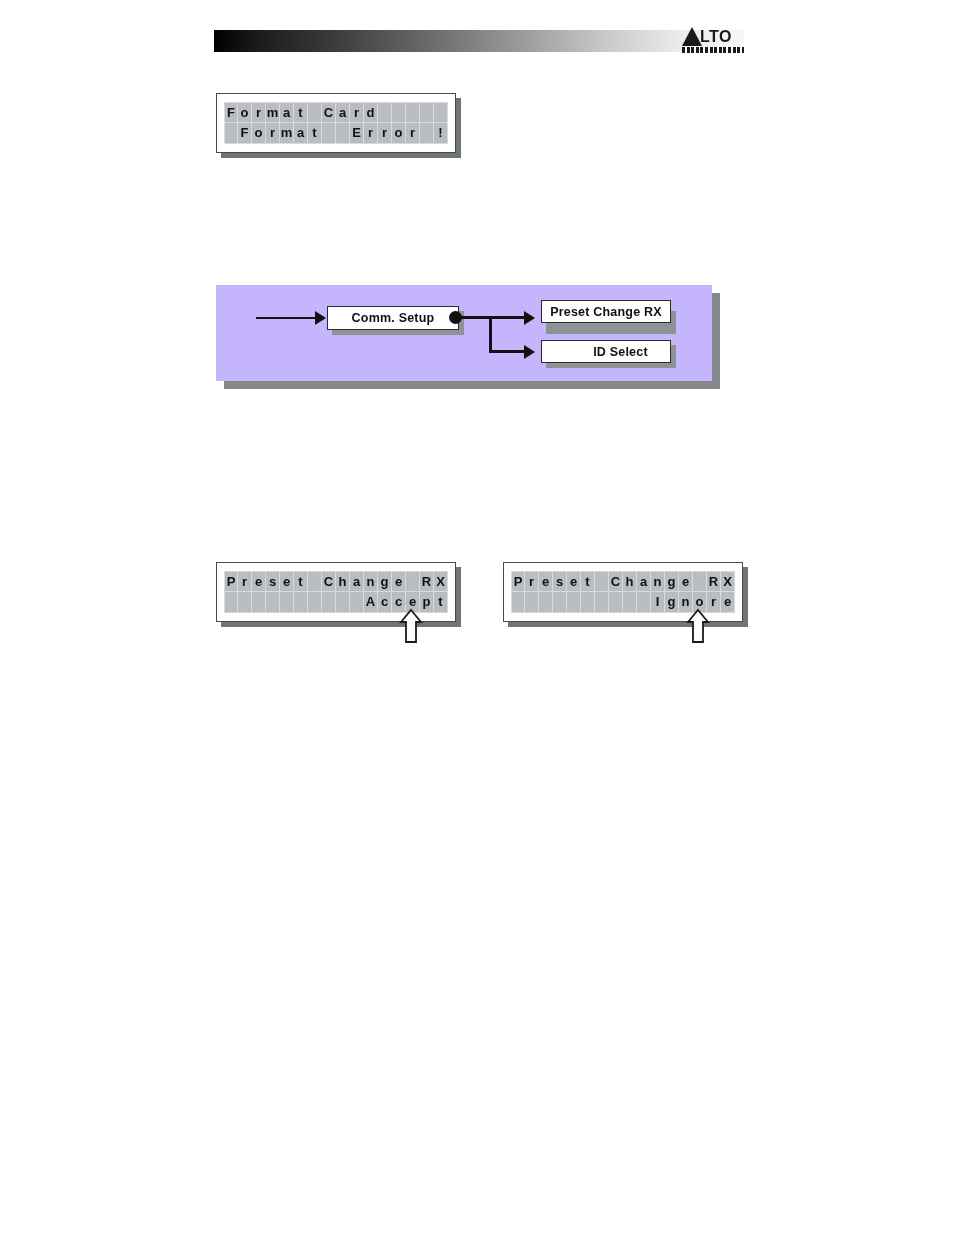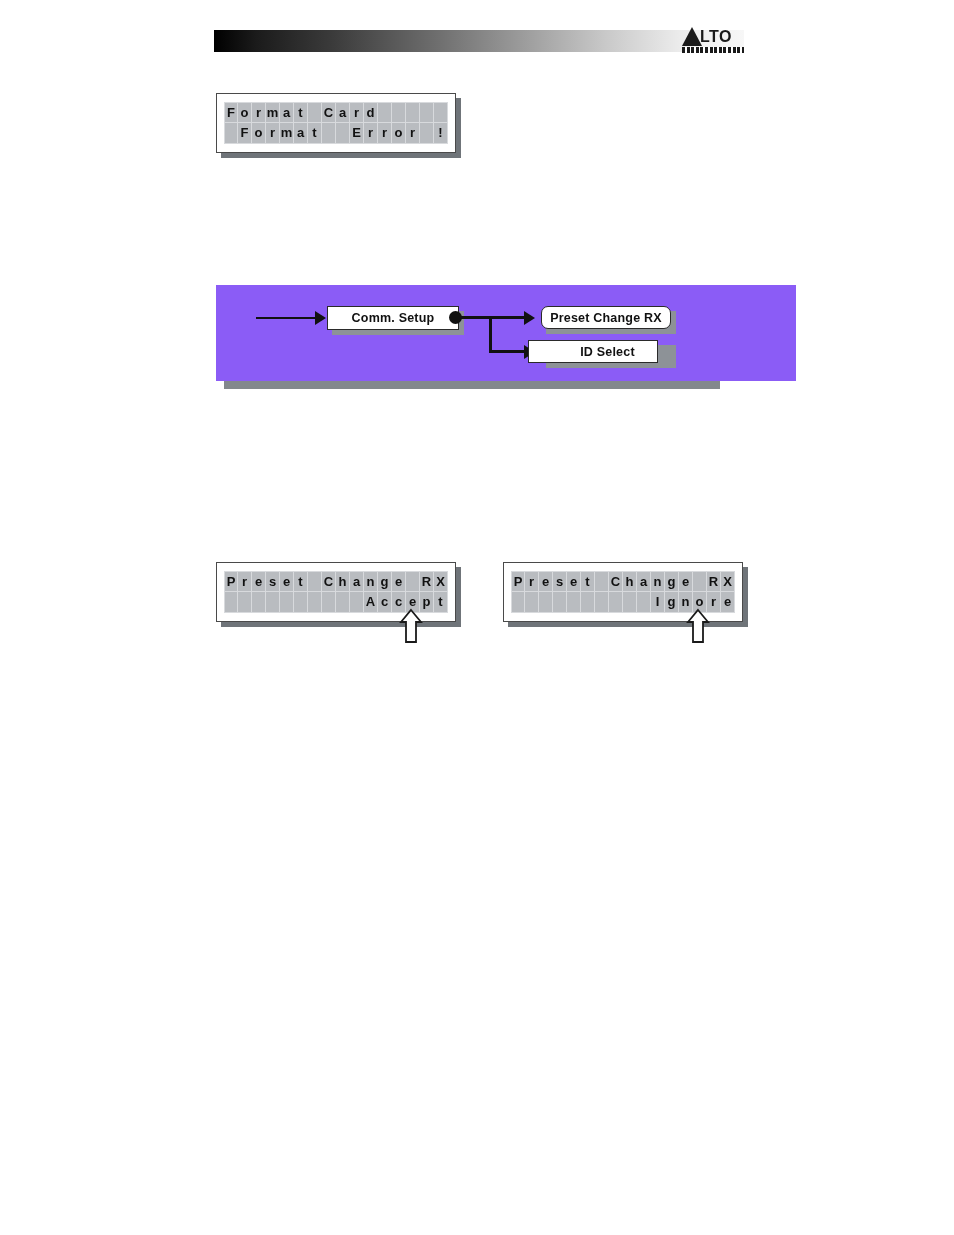--- a/index.html
+++ b/index.html
@@ -113,22 +113,22 @@
   }
   #flow-panel .panel-shadow {
     position: absolute;
     left: 8px; top: 8px;
     width: 496px; height: 96px;
     background: #83888d;
   }
   #flow-panel .panel-body {
     position: absolute;
     left: 0; top: 0;
-    width: 580px; height: 96px;
-    background: #8b5cf6;
+    width: 496px; height: 96px;
+    background: #c4b5fd;
     text-align: center;
   }
   .node {
     position: absolute;
     background: #ffffff;
     border: 1.5px solid #2a2a2a;
     color: #111111;
     font-family: "Liberation Sans", sans-serif;
     font-weight: bold;
     font-size: 12.5px;
@@ -233,24 +233,24 @@
 
     <div class="flow-line" style="left:273px; top:31px; width:3px; height:37px;"></div>
 
     <div class="flow-line" style="left:273px; top:31px; width:38px; height:3px;"></div>
     <div class="arrow-head" style="left:308px; top:26px;"></div>
 
     <div class="flow-line" style="left:273px; top:65px; width:38px; height:3px;"></div>
     <div class="arrow-head" style="left:308px; top:60px;"></div>
 
     <div class="node-shadow" style="left:330px; top:26px; width:130px; height:23px;"></div>
-    <div class="node" id="node-preset-change-rx" style="left:325px; top:21px; width:130px; height:23px;border-radius:7px;">Preset Change RX</div>
+    <div class="node" id="node-preset-change-rx" style="left:325px; top:15px; width:130px; height:23px;">Preset Change RX</div>
 
     <div class="node-shadow" style="left:330px; top:60px; width:130px; height:23px;"></div>
-    <div class="node" id="node-id-select" style="left:312px; top:55px; width:130px; height:23px;padding-left:29px;">ID Select</div>
+    <div class="node" id="node-id-select" style="left:325px; top:55px; width:130px; height:23px;padding-left:29px;">ID Select</div>
   </div>
 </div>
 
 <div class="lcd-wrap" id="lcd-2" style="left:216px; top:562px;">
   <div class="lcd-shadow"></div>
   <div class="lcd-frame">
     <div class="lcd-rows">
         <div class="lcd-row">
           <div class="lcd-cell">P</div>
           <div class="lcd-cell">r</div>

